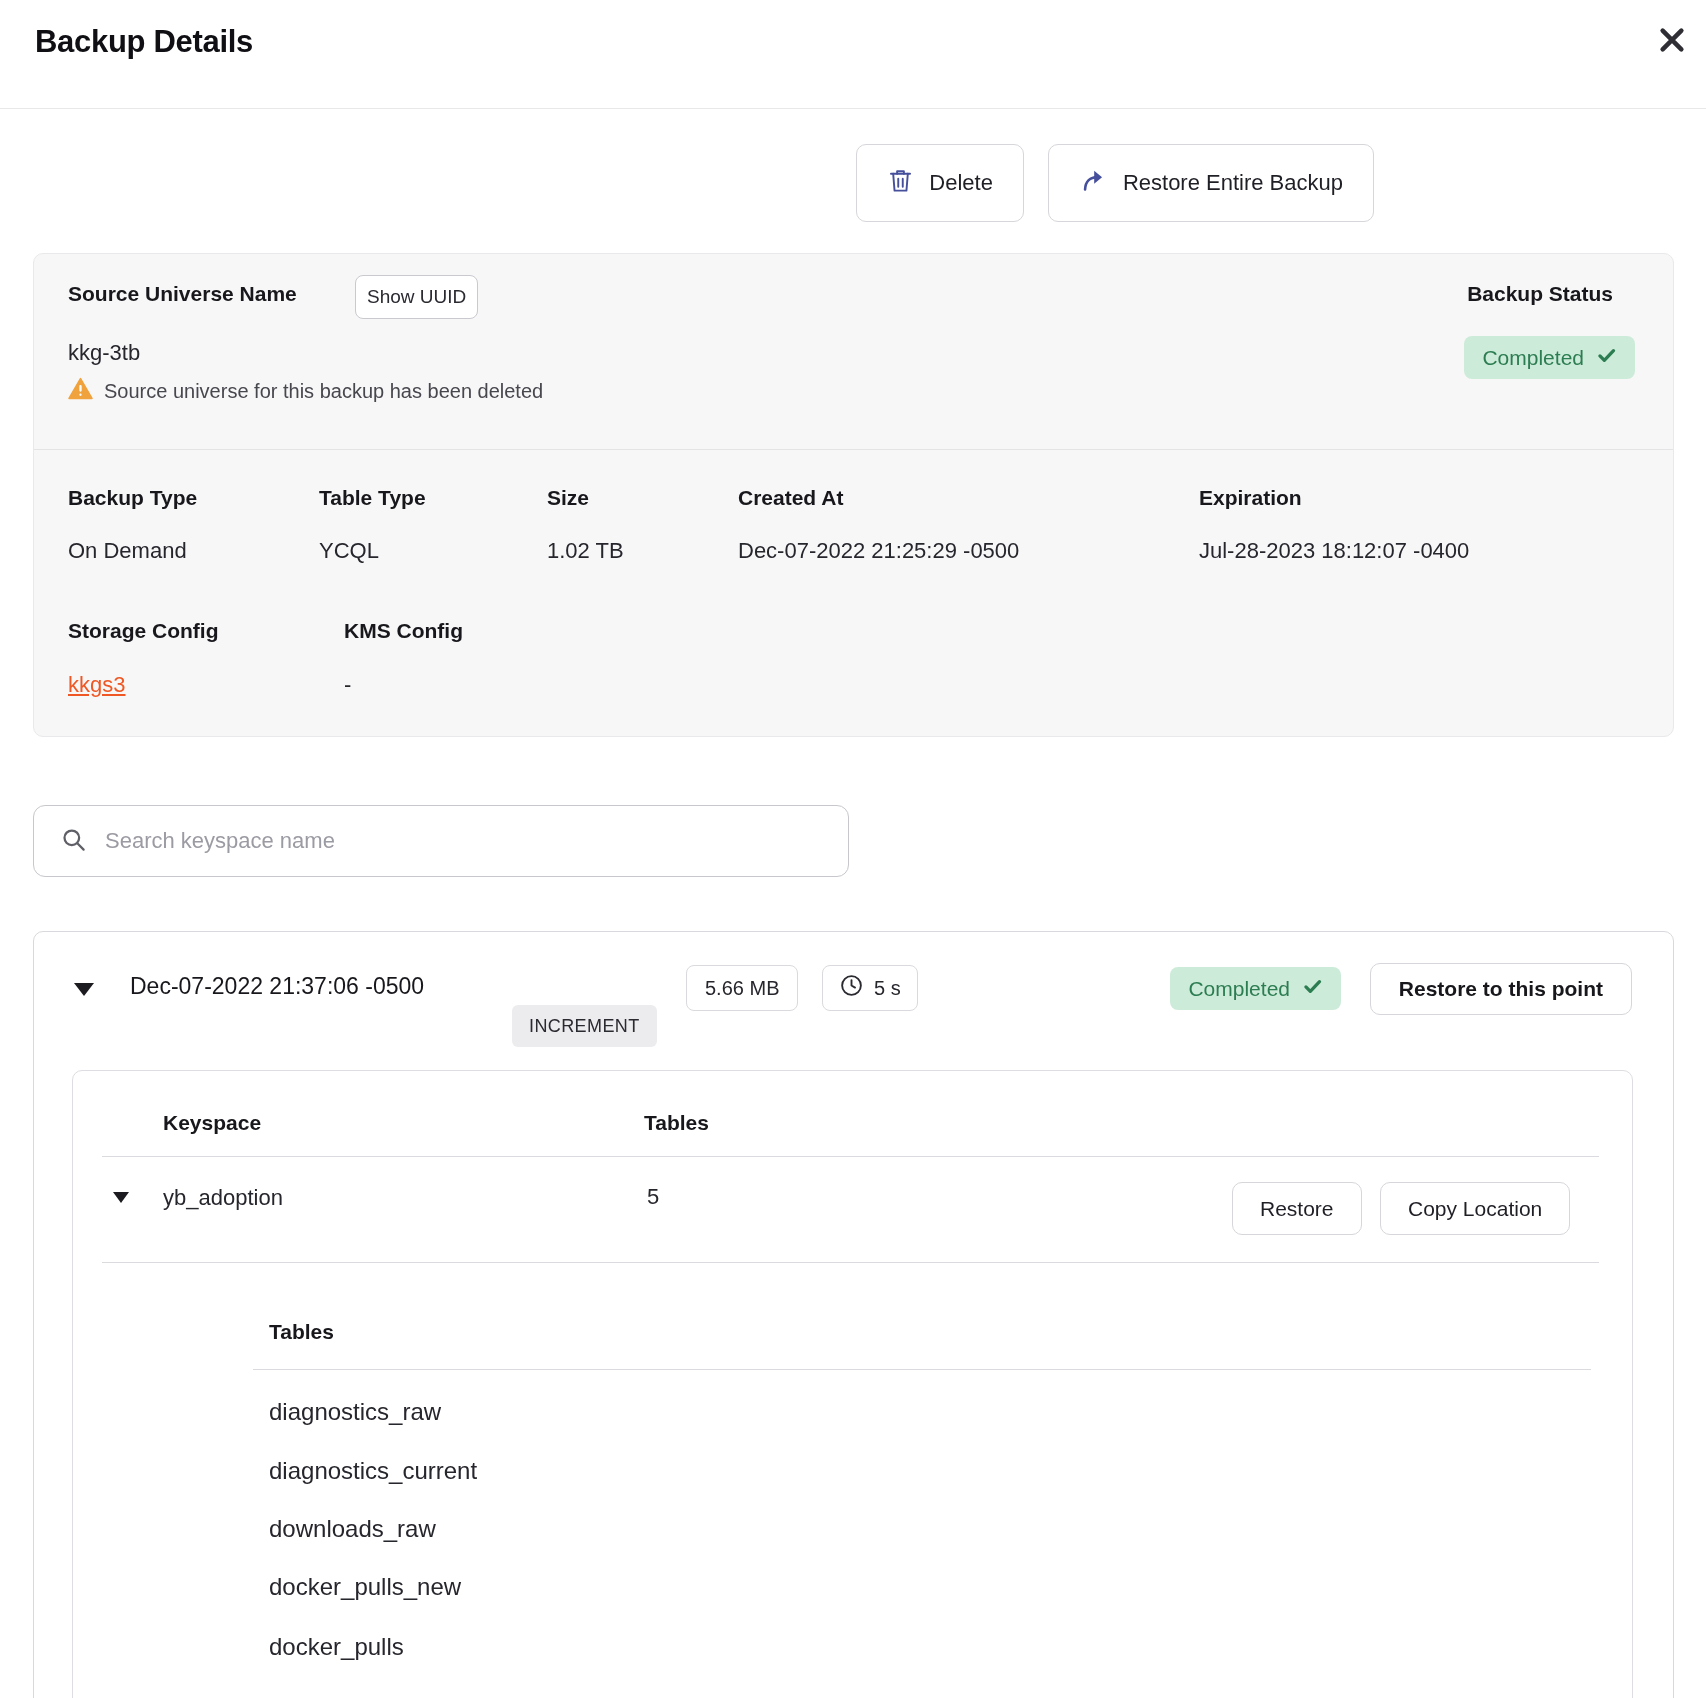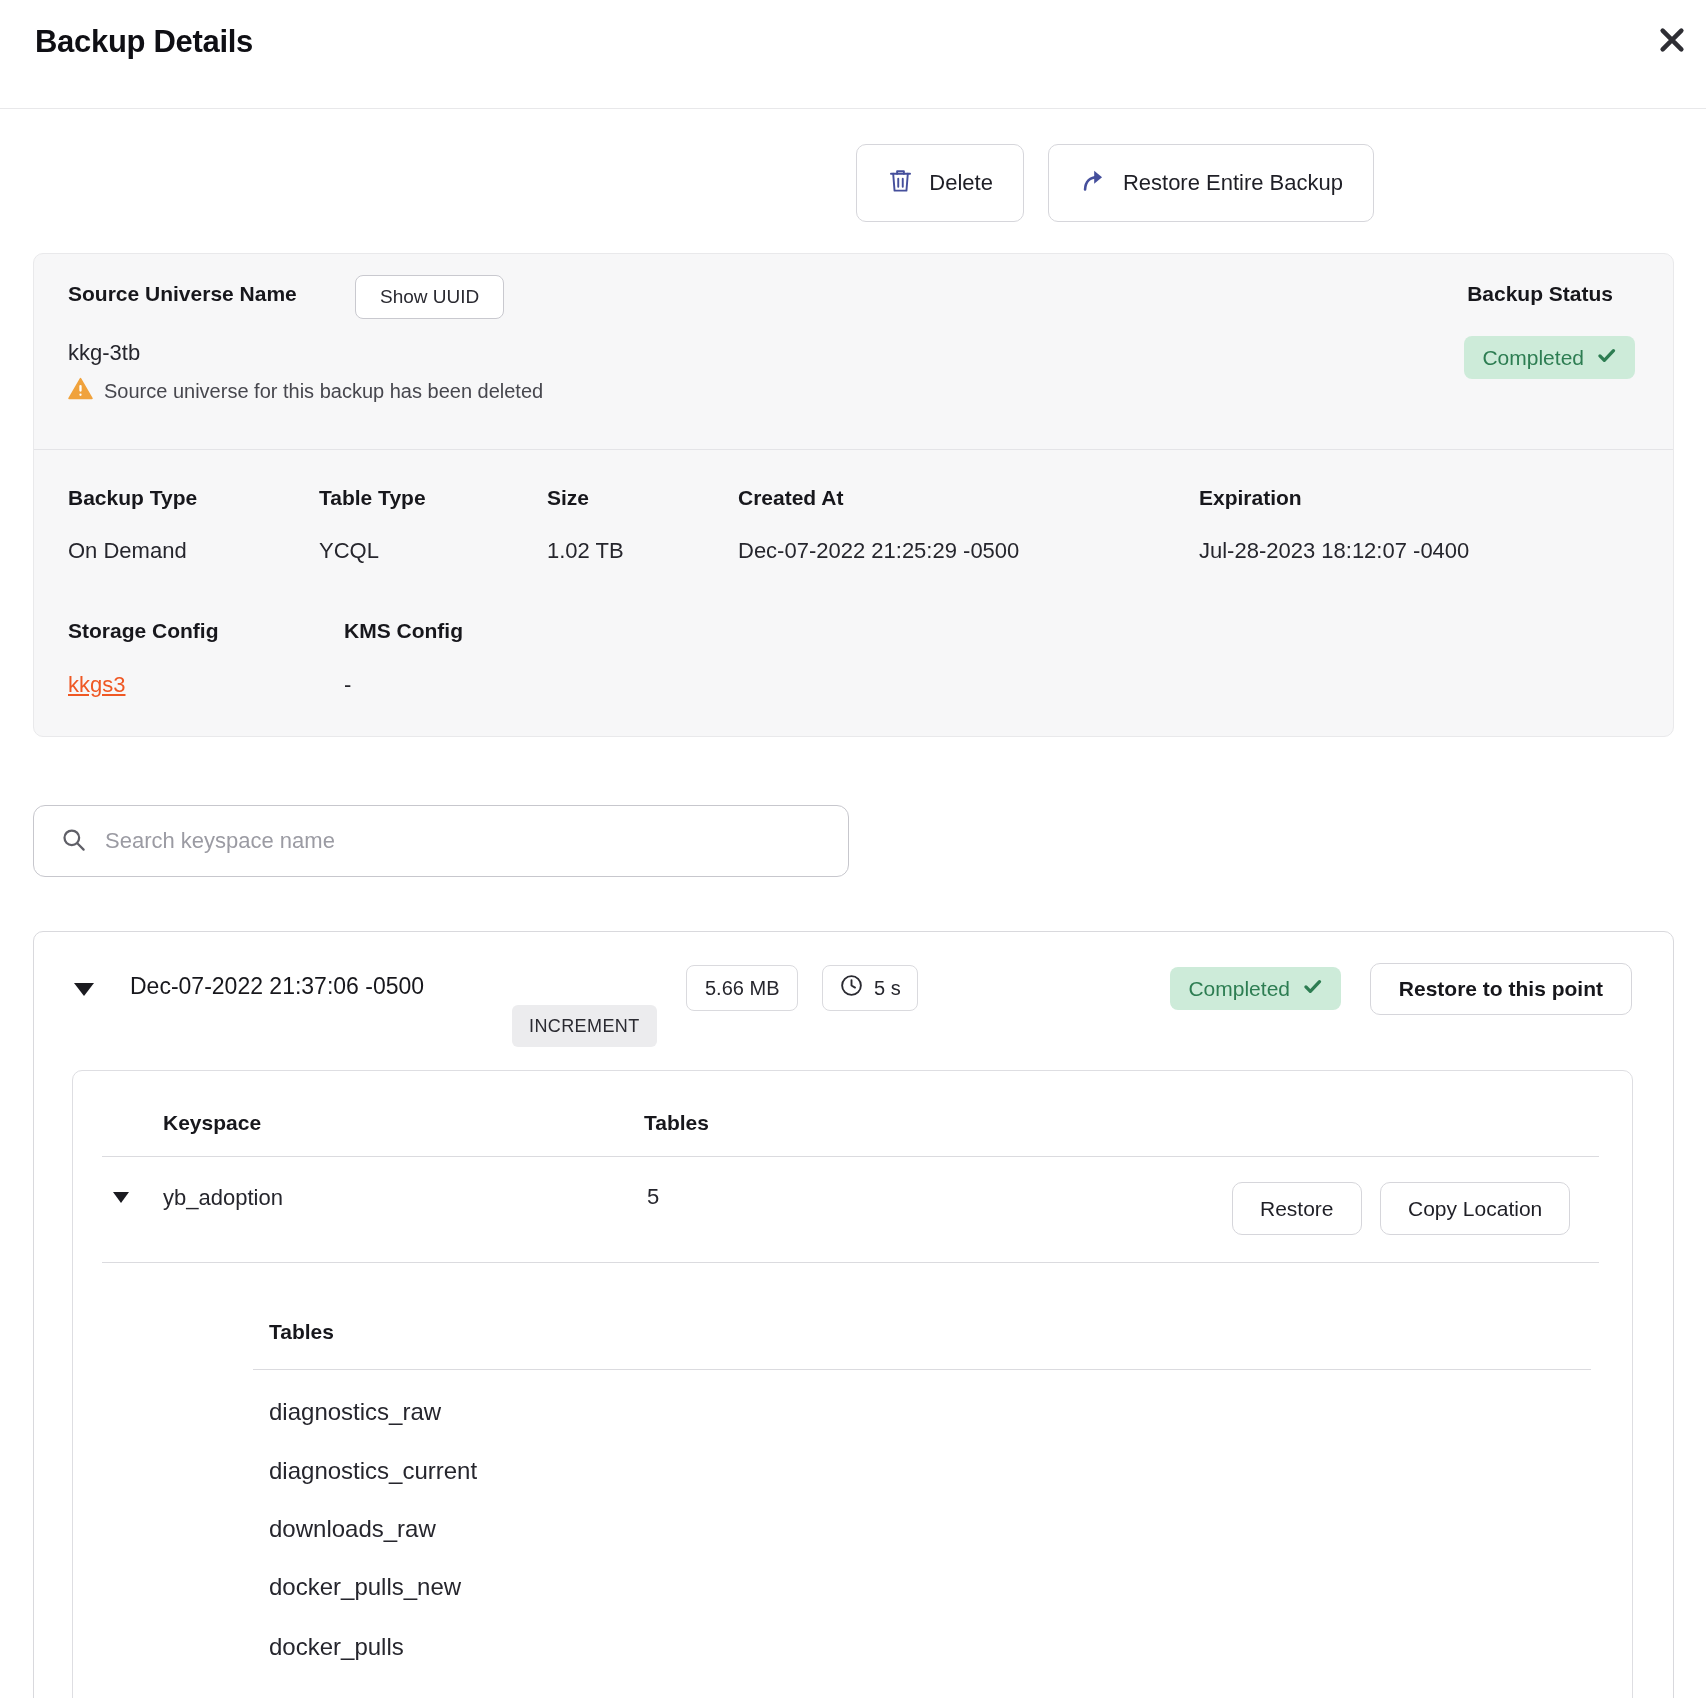--- a/index.html
+++ b/index.html
@@ -19,21 +19,21 @@
          background:#FFF; border:1px solid #D6D6DB; border-radius:10px;
          font-size:22px; color:#1F1F26; cursor:pointer; font-family:inherit; white-space:nowrap; }
   .actions .btn { padding:0 30px; height:78px; }
 
   
   .panel { left:33px; top:253px; width:1641px; height:484px; background:#F7F7F8;
            border:1px solid #E9E9EB; border-radius:10px; }
   .lbl { position:absolute; font-weight:700; font-size:21px; color:#17171C; }
   .val { position:absolute; font-size:22px; color:#26262D;text-align:right; }
   .sun-label { left:34px; top:28px; }
-  .show-uuid { position:absolute; left:321px; top:21px; height:44px; padding:0 24px;
+  .show-uuid { position:absolute; left:321px; top:21px; height:44px; padding:0 11px;
                font-size:19px; border-radius:8px; border-color:#C9C9CF; color:#2A2A31; }
   .status-label { top:28px; right:60px; }
   .badge-green { display:inline-flex; align-items:center; gap:12px; background:#CDEBD9;
                  color:#2D7D52; border-radius:8px; padding:2px 18px; height:43px; font-size:21px; font-weight:500; }
   .status-badge-main { position:absolute; top:82px; right:38px; }
   .universe-name { left:34px; top:86px; }
   .warning { position:absolute; left:34px; top:123px; display:flex; align-items:center; gap:11px;
              font-size:20px; color:#47474E; }
   .panel-divider { left:0; top:195px; width:100%; height:1px; background:#E4E4E7; }
   .f-label { top:232px; } .f-value { top:284px; }

